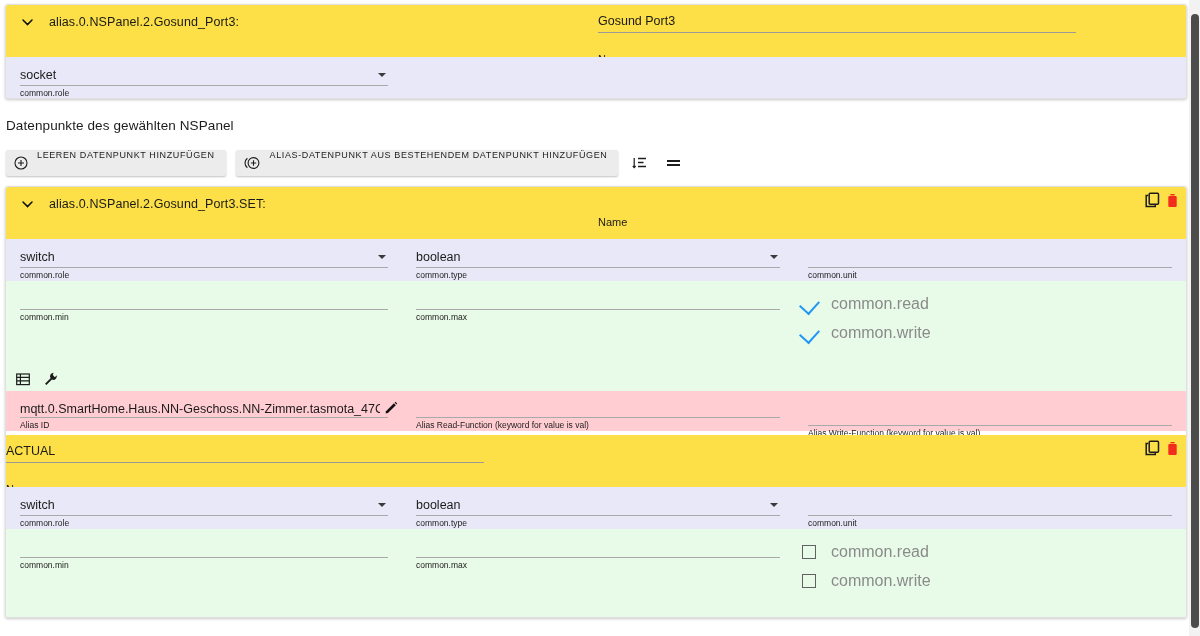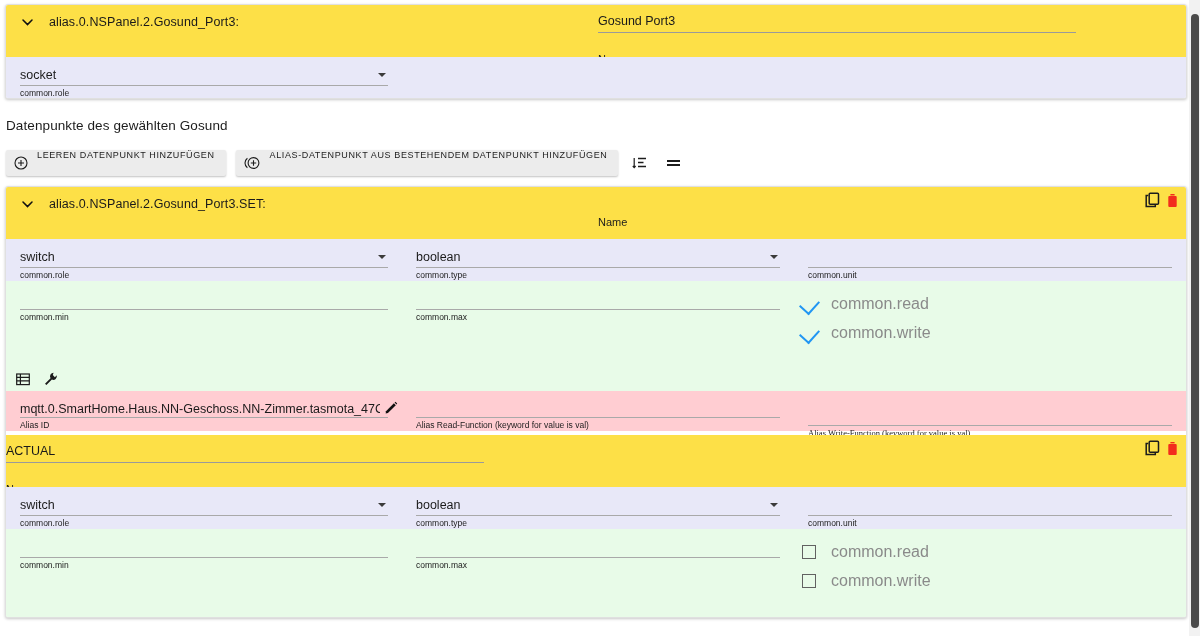--- a/index.html
+++ b/index.html
@@ -248,21 +248,21 @@
     <div class="row lav" style="height:42px;">
       <div class="fld w-a" style="width:396px;height:42px;">
         <div class="val">socket</div>
         <div class="underline"></div>
         <div class="lbl">common.role</div>
         <div class="caret"></div>
       </div>
     </div>
   </div>
 
-  <div class="section-title" style="position:absolute;left:6px;top:118px;">Datenpunkte des gewählten Gosund</div>
+  <div class="section-title" style="position:absolute;left:6px;top:118px;">Datenpunkte des gewählten NSPanel</div>
 
   <div class="btnbar" style="position:absolute;left:6px;top:150px;">
 
     <button class="btn">
       <span class="ic">
         <svg width="14" height="14" viewBox="0 0 14 14">
             <circle cx="7" cy="7" r="6" stroke="#1c1c1c" stroke-width="1.1" fill="none"></circle>
             <path d="M7 4 V10 M4 7 H10" stroke="#1c1c1c" stroke-width="1.1"></path>
           </svg>
       </span>
@@ -395,21 +395,21 @@
             </svg>
           </span>
           <div class="underline"></div>
           <div class="lbl">Alias ID</div>
         </div>
         <div class="fld" style="width:392px;height:40px;">
           <div class="val"></div>
           <div class="underline"></div>
           <div class="lbl">Alias Read-Function (keyword for value is val)</div>
         </div>
-        <div class="fld" style="width:392px;height:48px;font-family:Liberation Serif, serif;">
+        <div class="fld" style="width:392px;height:48px;">
           <div class="val"></div>
           <div class="underline"></div>
           <div class="lbl">Alias Write-Function (keyword for value is val)</div>
         </div>
       </div>
     </div>
 
     <div style="margin-top:4px;">
 
       <div class="hdr">

